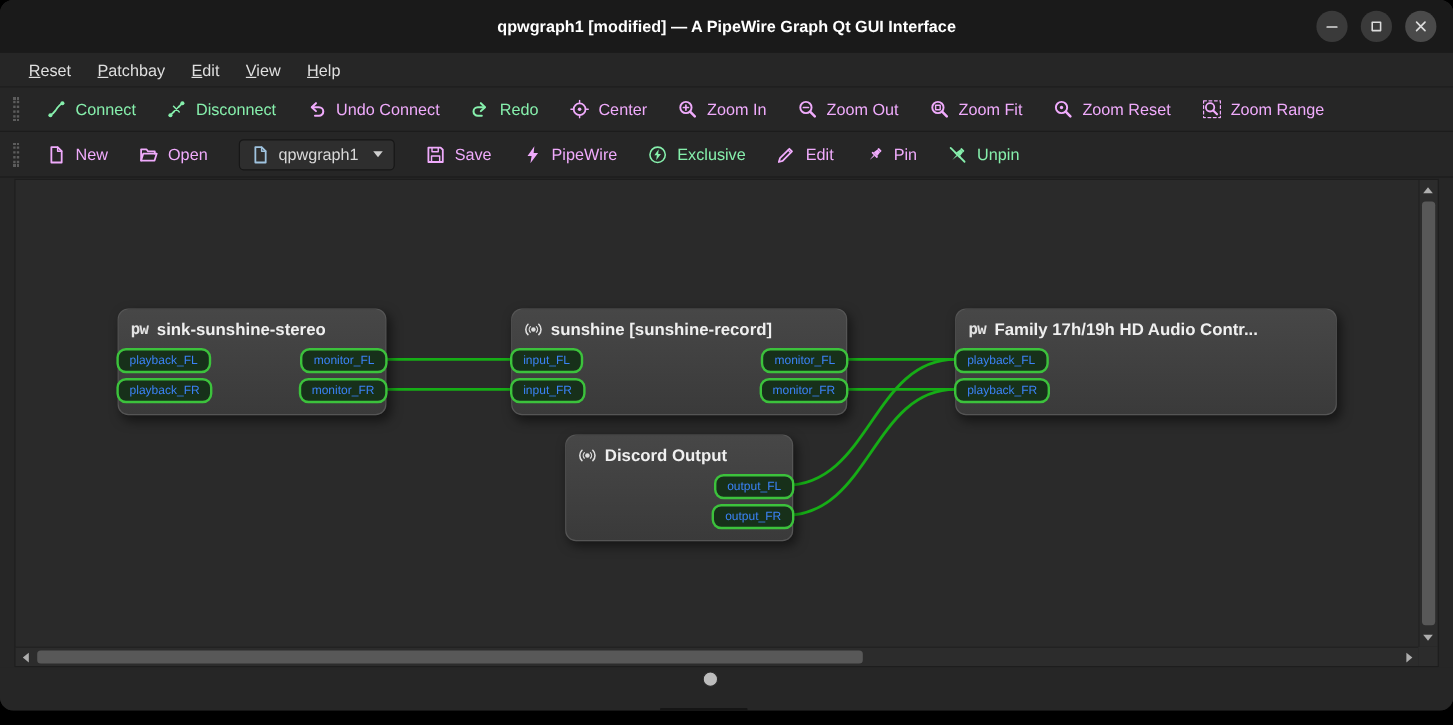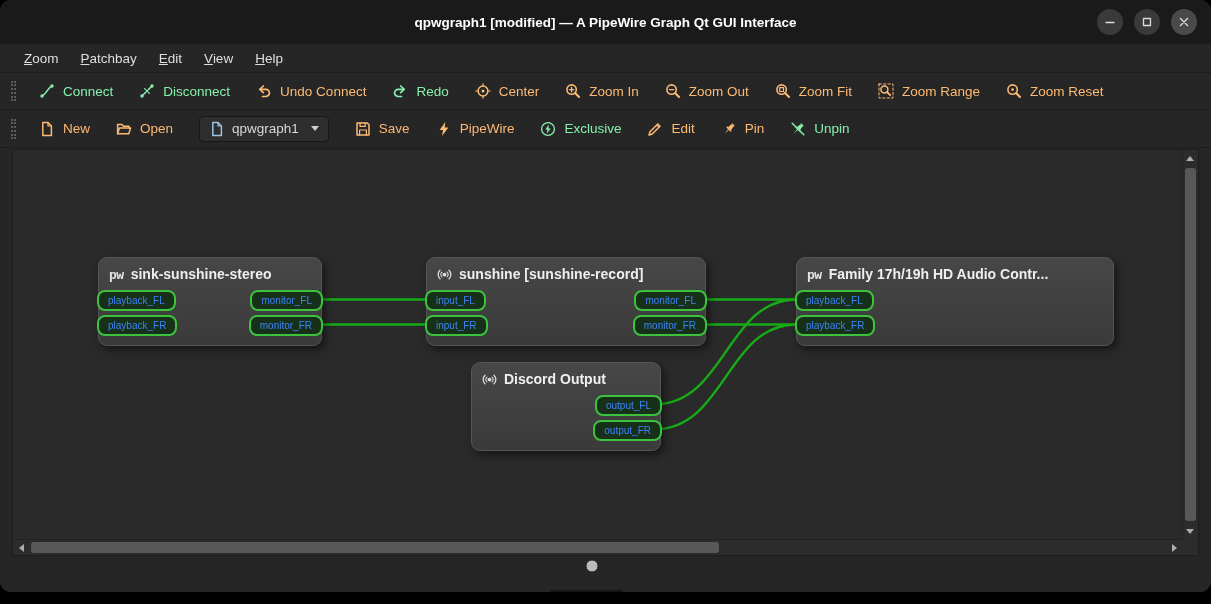--- a/index.html
+++ b/index.html
@@ -25,21 +25,21 @@
   .menu-item span { display:inline-block; }
   .menu-item span::first-letter { text-decoration:underline; }
 
   
   .toolbar { background:#262626; border-bottom:1px solid #1c1c1c;
              display:flex; align-items:center; padding-left:8px; gap:6px; }
   .tb1 { height:37px; } .tb2 { height:38px; }
   .tb-handle { width:5px; height:20px; border-left:2px dotted #5c5c5c; border-right:2px dotted #5c5c5c;
                margin:0 7px 0 3px; }
   .tbtn { display:flex; align-items:center; gap:8px; padding:5px 10px; border-radius:4px;
-          color:#fdba74; font-size:13.5px; cursor:pointer; white-space:nowrap; }
+          color:#f0abfc; font-size:13.5px; cursor:pointer; white-space:nowrap; }
   .tbtn.disabled { color:#86efac; }
   .ic { width:16px; height:16px; stroke:currentColor; fill:none;
         stroke-width:1.5; stroke-linecap:round; stroke-linejoin:round; display:block; }
 
   .combo { display:flex; align-items:center; gap:7px; background:#2e2e2e; border:1px solid #171717;
            border-radius:4px; padding:4px 9px; margin:0 10px; color:#d8d8d8; font-size:13.5px; cursor:pointer; }
   .combo .ic { color:#9fc3df; }
   .combo-arrow { width:0; height:0; border-left:4px solid transparent; border-right:4px solid transparent;
                  border-top:5px solid #cfcfcf; margin-left:5px; }
 
@@ -116,21 +116,21 @@
       <div class="winbtn close">
         <svg class="ic" viewBox="0 0 16 16">
             <path d="M4.5 4.5 L11.5 11.5 M11.5 4.5 L4.5 11.5" stroke-width="1.4"></path>
           </svg>
       </div>
     </div>
   </div>
 
   <div class="menubar">
     <div class="menu-item">
-        <span>Zoom</span>
+        <span>Reset</span>
       </div>
     <div class="menu-item">
         <span>Patchbay</span>
       </div>
     <div class="menu-item">
         <span>Edit</span>
       </div>
     <div class="menu-item">
         <span>View</span>
       </div>
@@ -200,33 +200,33 @@
     <div class="tbtn">
       <svg class="ic" viewBox="0 0 16 16">
           <circle cx="6.6" cy="6.6" r="4.7" stroke-width="1.6"></circle>
           <path d="M10.1 10.1 L14 14" stroke-width="2.1"></path>
           <rect x="4.7" y="4.7" width="3.8" height="3.8" stroke-width="1.2"></rect>
         </svg>
       <span>Zoom Fit</span>
     </div>
     <div class="tbtn">
       <svg class="ic" viewBox="0 0 16 16">
+          <circle cx="6.6" cy="6.6" r="4.7" stroke-width="1.6"></circle>
+          <path d="M10.1 10.1 L14 14" stroke-width="2.1"></path>
+          <circle cx="6.6" cy="6.6" r="1.4" fill="currentColor" stroke="none"></circle>
+        </svg>
+      <span>Zoom Reset</span>
+    </div>
+    <div class="tbtn">
+      <svg class="ic" viewBox="0 0 16 16">
           <rect x="1" y="1" width="14" height="14" stroke-dasharray="2.4 2.1" stroke-width="1"></rect>
           <circle cx="6.4" cy="6.4" r="3.5" stroke-width="1.5"></circle>
           <path d="M9 9 L12.2 12.2" stroke-width="1.8"></path>
         </svg>
       <span>Zoom Range</span>
-    </div>
-    <div class="tbtn">
-      <svg class="ic" viewBox="0 0 16 16">
-          <circle cx="6.6" cy="6.6" r="4.7" stroke-width="1.6"></circle>
-          <path d="M10.1 10.1 L14 14" stroke-width="2.1"></path>
-          <circle cx="6.6" cy="6.6" r="1.4" fill="currentColor" stroke="none"></circle>
-        </svg>
-      <span>Zoom Reset</span>
     </div>
   </div>
 
   <div class="toolbar tb2">
     <div class="tb-handle"></div>
 
     <div class="tbtn">
       <svg class="ic" viewBox="0 0 16 16">
           <path d="M3.8 1.6 H9 L12.4 5 V14.4 H3.8 Z"></path>
           <path d="M9 1.6 V5 H12.4" stroke-width="1.2"></path>

